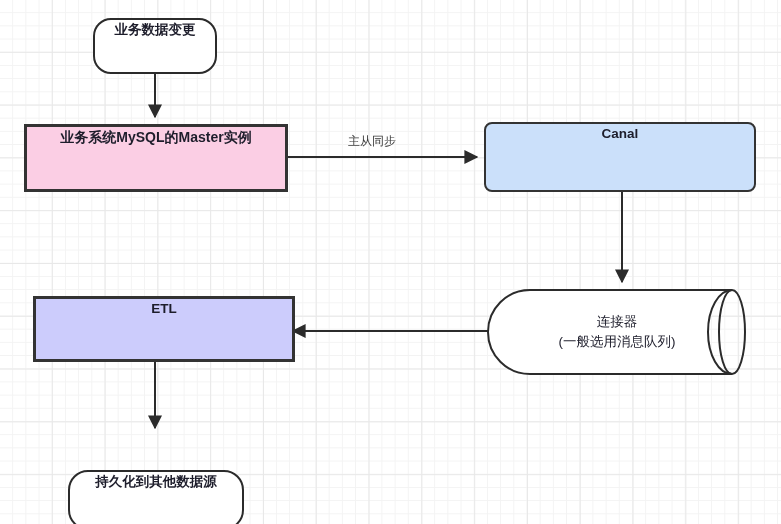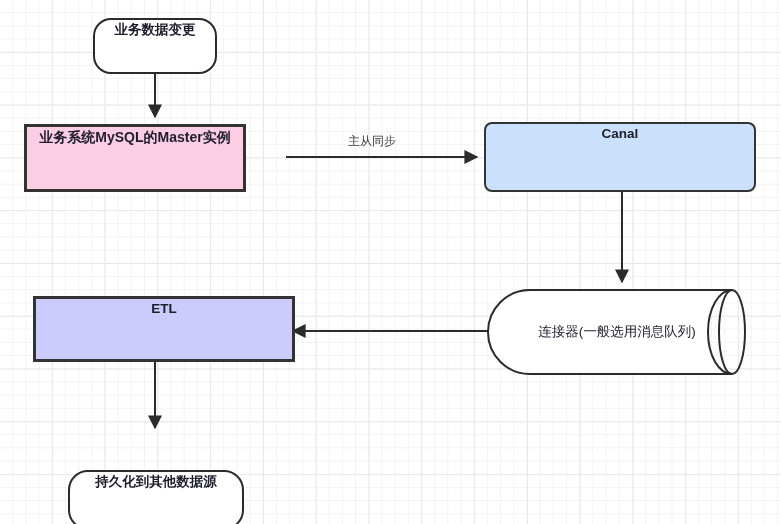--- a/index.html
+++ b/index.html
@@ -75,21 +75,21 @@
     background: #ffffff;
     font-size: 13.5px;
     font-weight: 700;
     margin-top: 36px;
   }
 
   
   .n-mysql {
     left: 24px;
     top: 124px;
-    width: 222px;
+    width: 264px;
     height: 68px;
     border: 3px solid #333333;
     background: #fbcee4;
     font-size: 14px;
     font-weight: 700;
   }
   .n-canal {
     left: 484px;
     top: 122px;
     width: 272px;
@@ -118,20 +118,21 @@
     width: 272px;
     height: 88px;
   }
   .n-queue .q-text {
     position: absolute;
     left: 14px;
     top: 0;
     width: 234px;
     height: 88px;
     display: flex;
+    flex-direction: column;
     align-items: center;
     justify-content: center;
     text-align: center;
     font-size: 13.5px;
     font-weight: 400;
     color: #1d1d2b;
     line-height: 1.5;
   }
 
   

